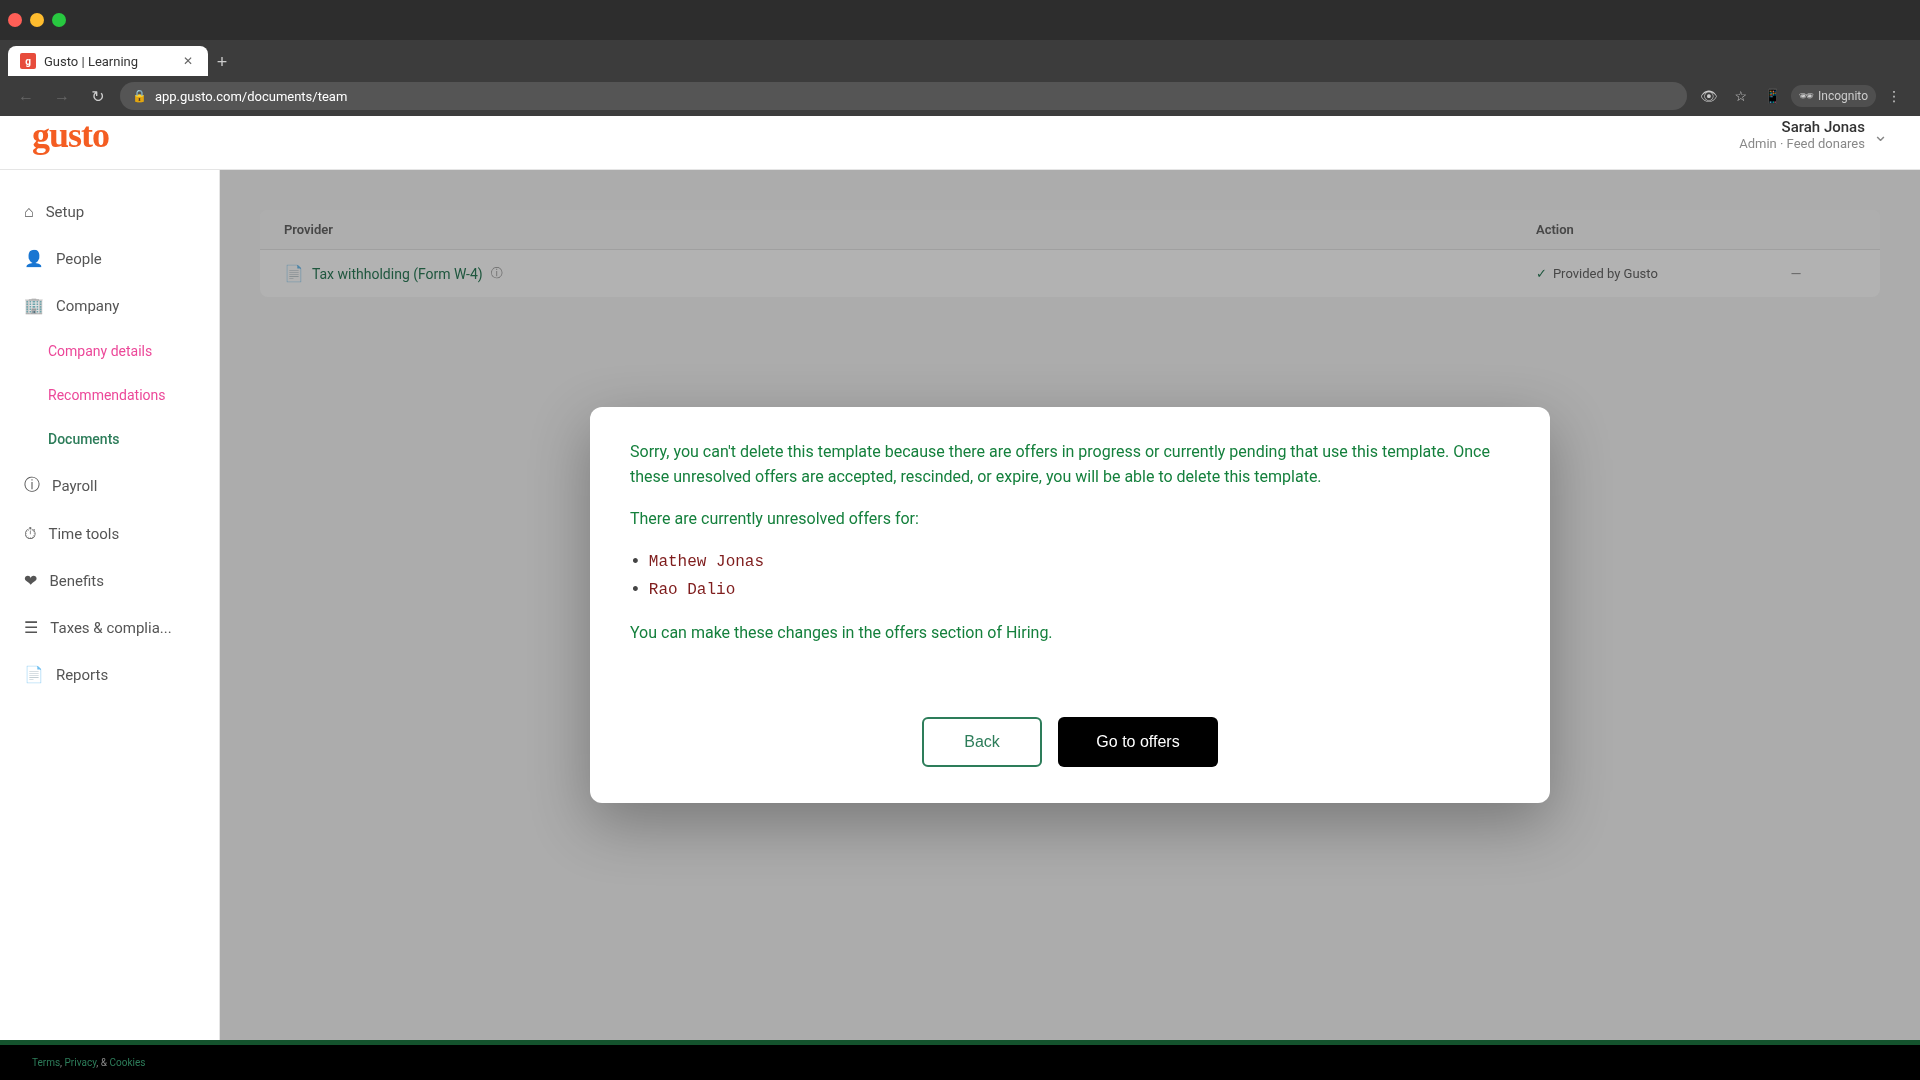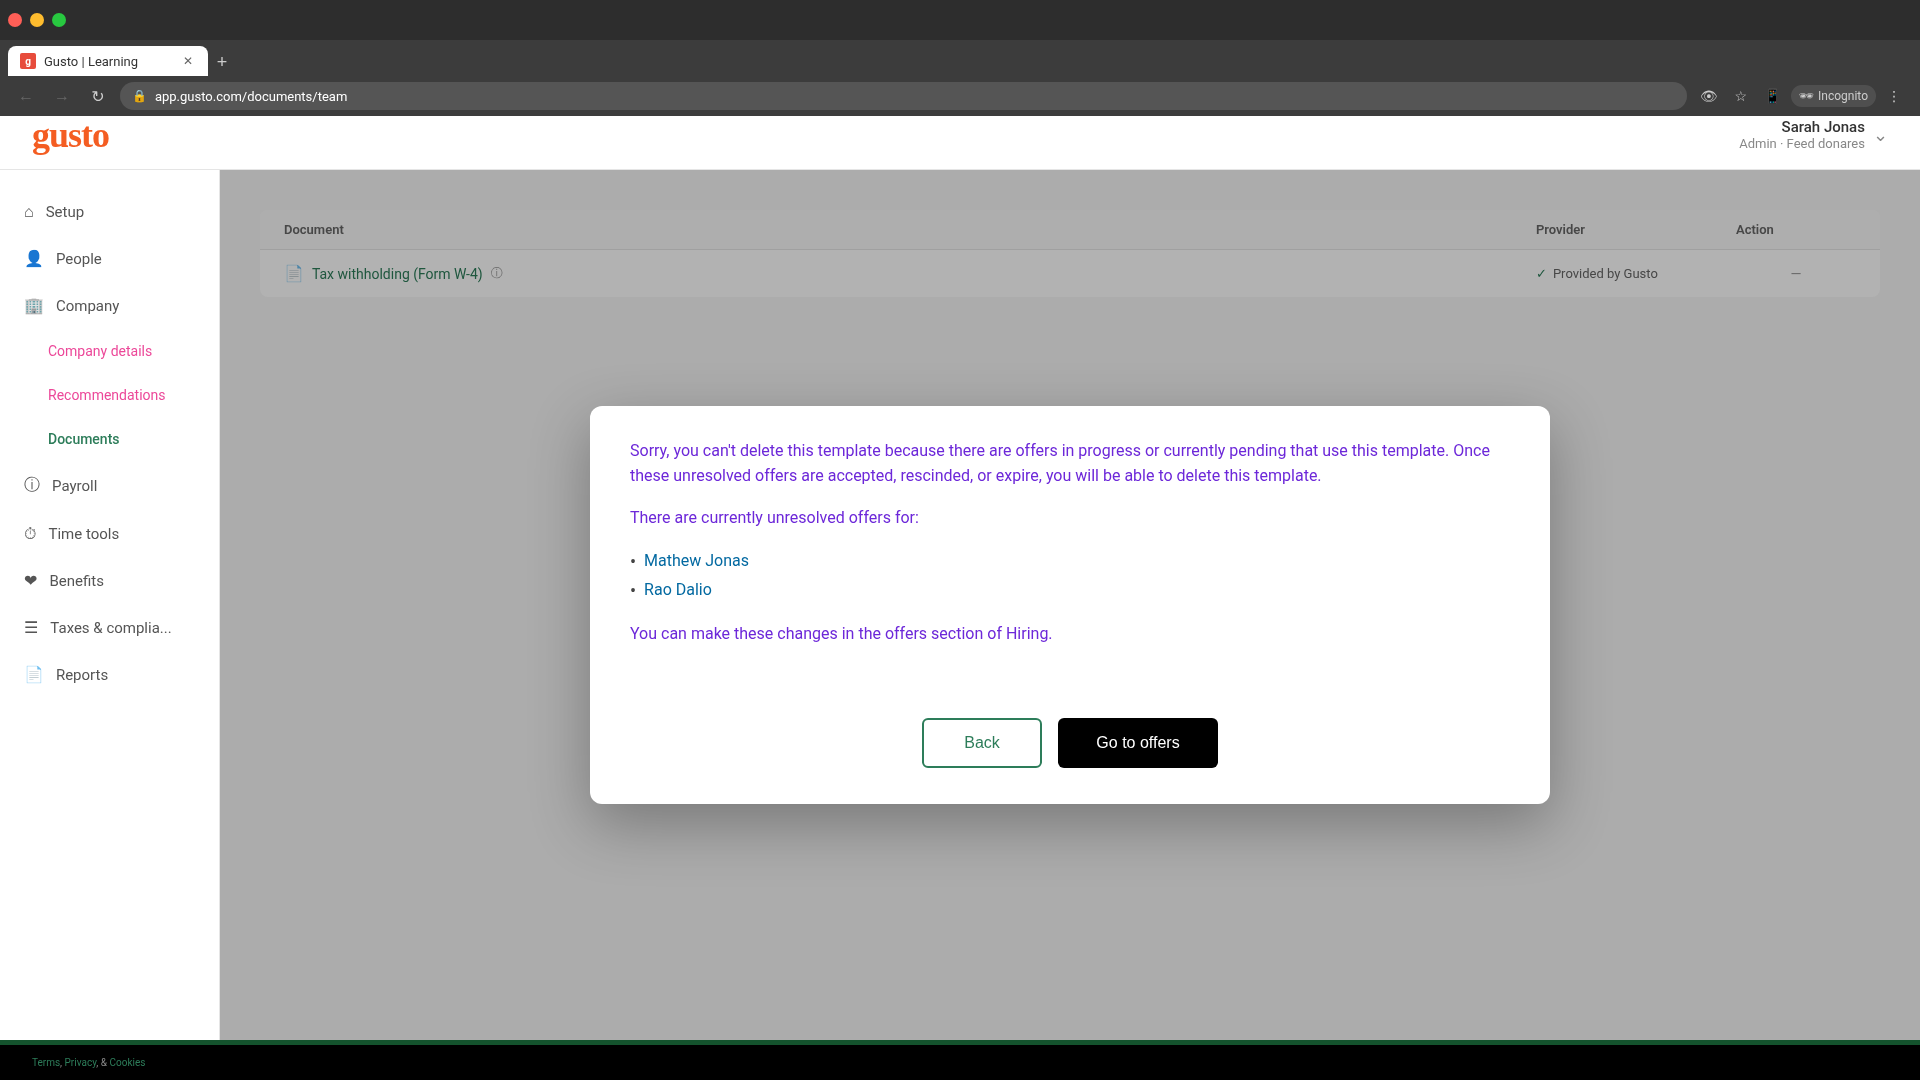--- a/index.html
+++ b/index.html
@@ -282,35 +282,37 @@
     .modal-title {
       font-size: 28px;
       font-weight: 700;
       color: #222;
     }
     .modal-body {
       padding: 32px 40px;
     }
     .modal-body p {
       font-size: 16px;
-      color: #6d28d9;
+      color: #15803d;
       line-height: 1.6;
       margin-bottom: 16px;
     }
     .modal-body ul {
       list-style: none;
       padding: 0;
       margin: 0 0 16px 0;
     }
     .modal-body ul li {
       font-size: 16px;
-      color: #0369a1;
+      color: #7f1d1d;
       padding: 4px 0;
       display: flex;
-      gap: 8px;
+      align-items: center;
+      gap: 8px;
+      font-family: Liberation Mono, monospace;
     }
     .modal-body ul li::before {
       content: '•';
       color: #444;
       font-size: 18px;
     }
     .modal-footer {
       padding: 24px 40px 36px;
       display: flex;
       justify-content: center;
@@ -437,21 +439,20 @@
       </div>
       <div class="sidebar-item">
         <span class="sidebar-icon">📄</span>
         <span>Reports</span>
       </div>
     </nav>
 
     <div class="content">
       <div class="content-table">
         <div class="table-header">
-          <span>Document</span>
           <span>Provider</span>
           <span>Action</span>
         </div>
         <div class="table-row">
           <div class="table-cell-link">
             <span class="doc-icon">📄</span>
             <span>Tax withholding (Form W-4)</span>
             <span class="info-icon">ⓘ</span>
           </div>
           <div class="provided-by">

